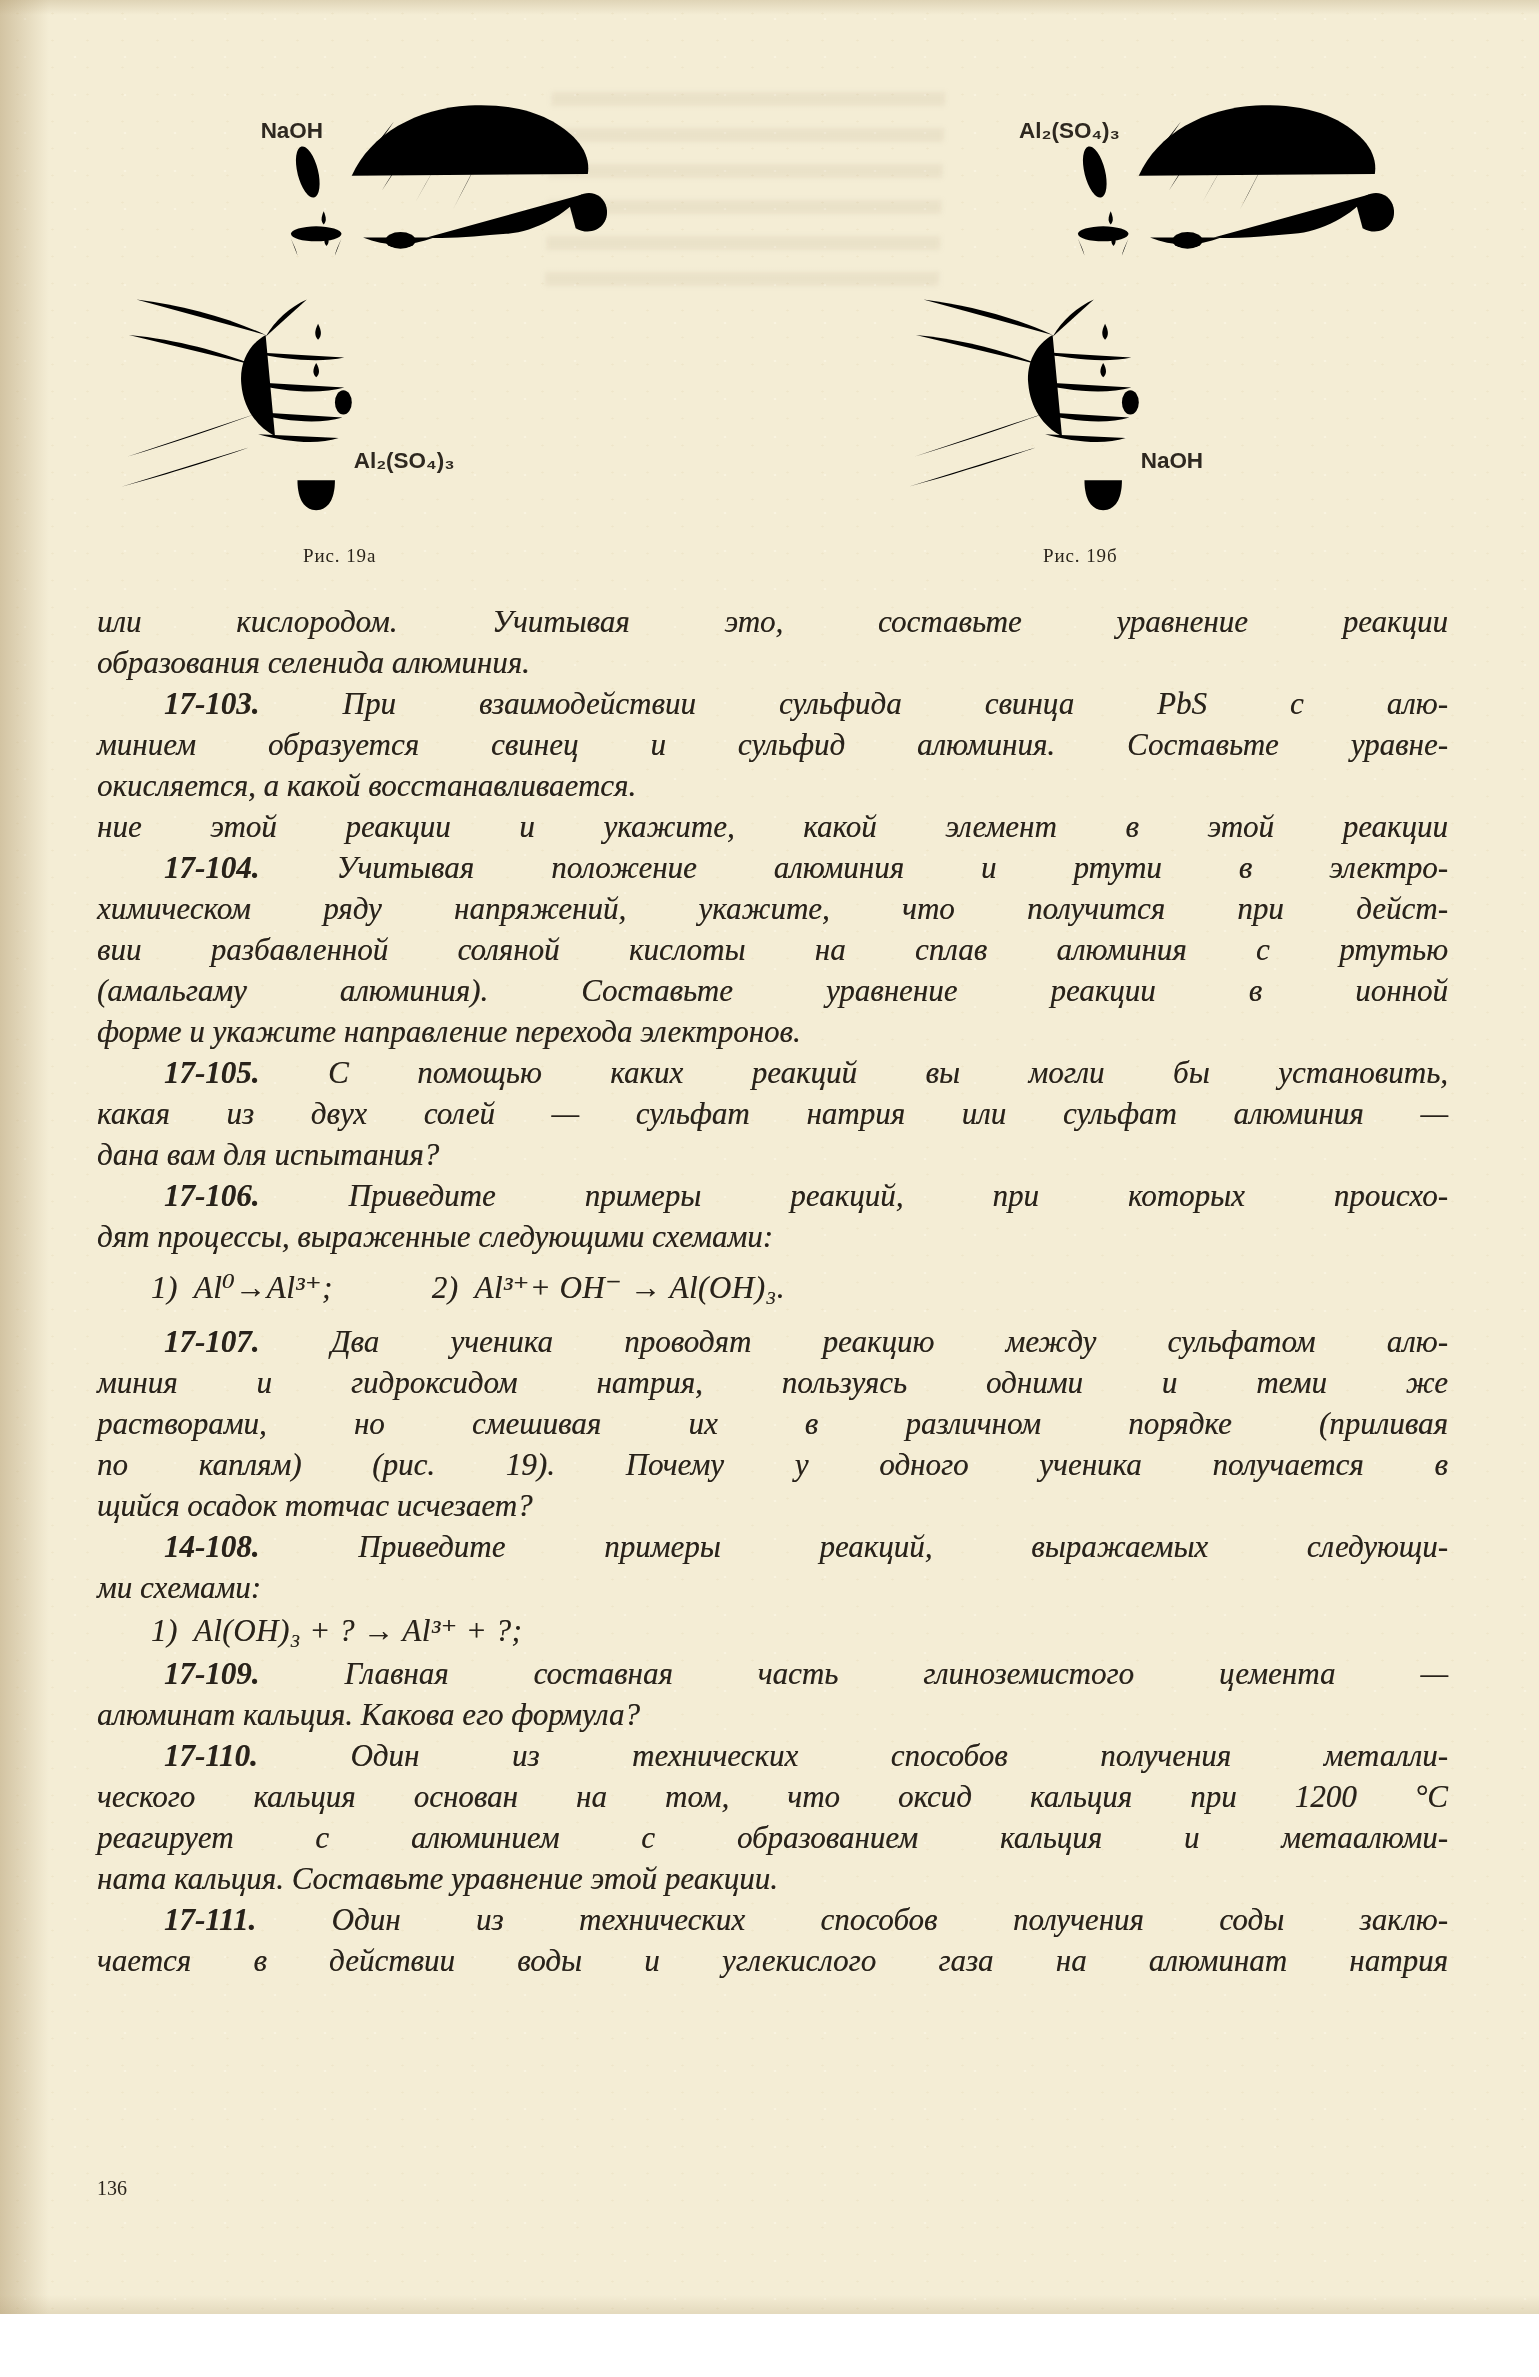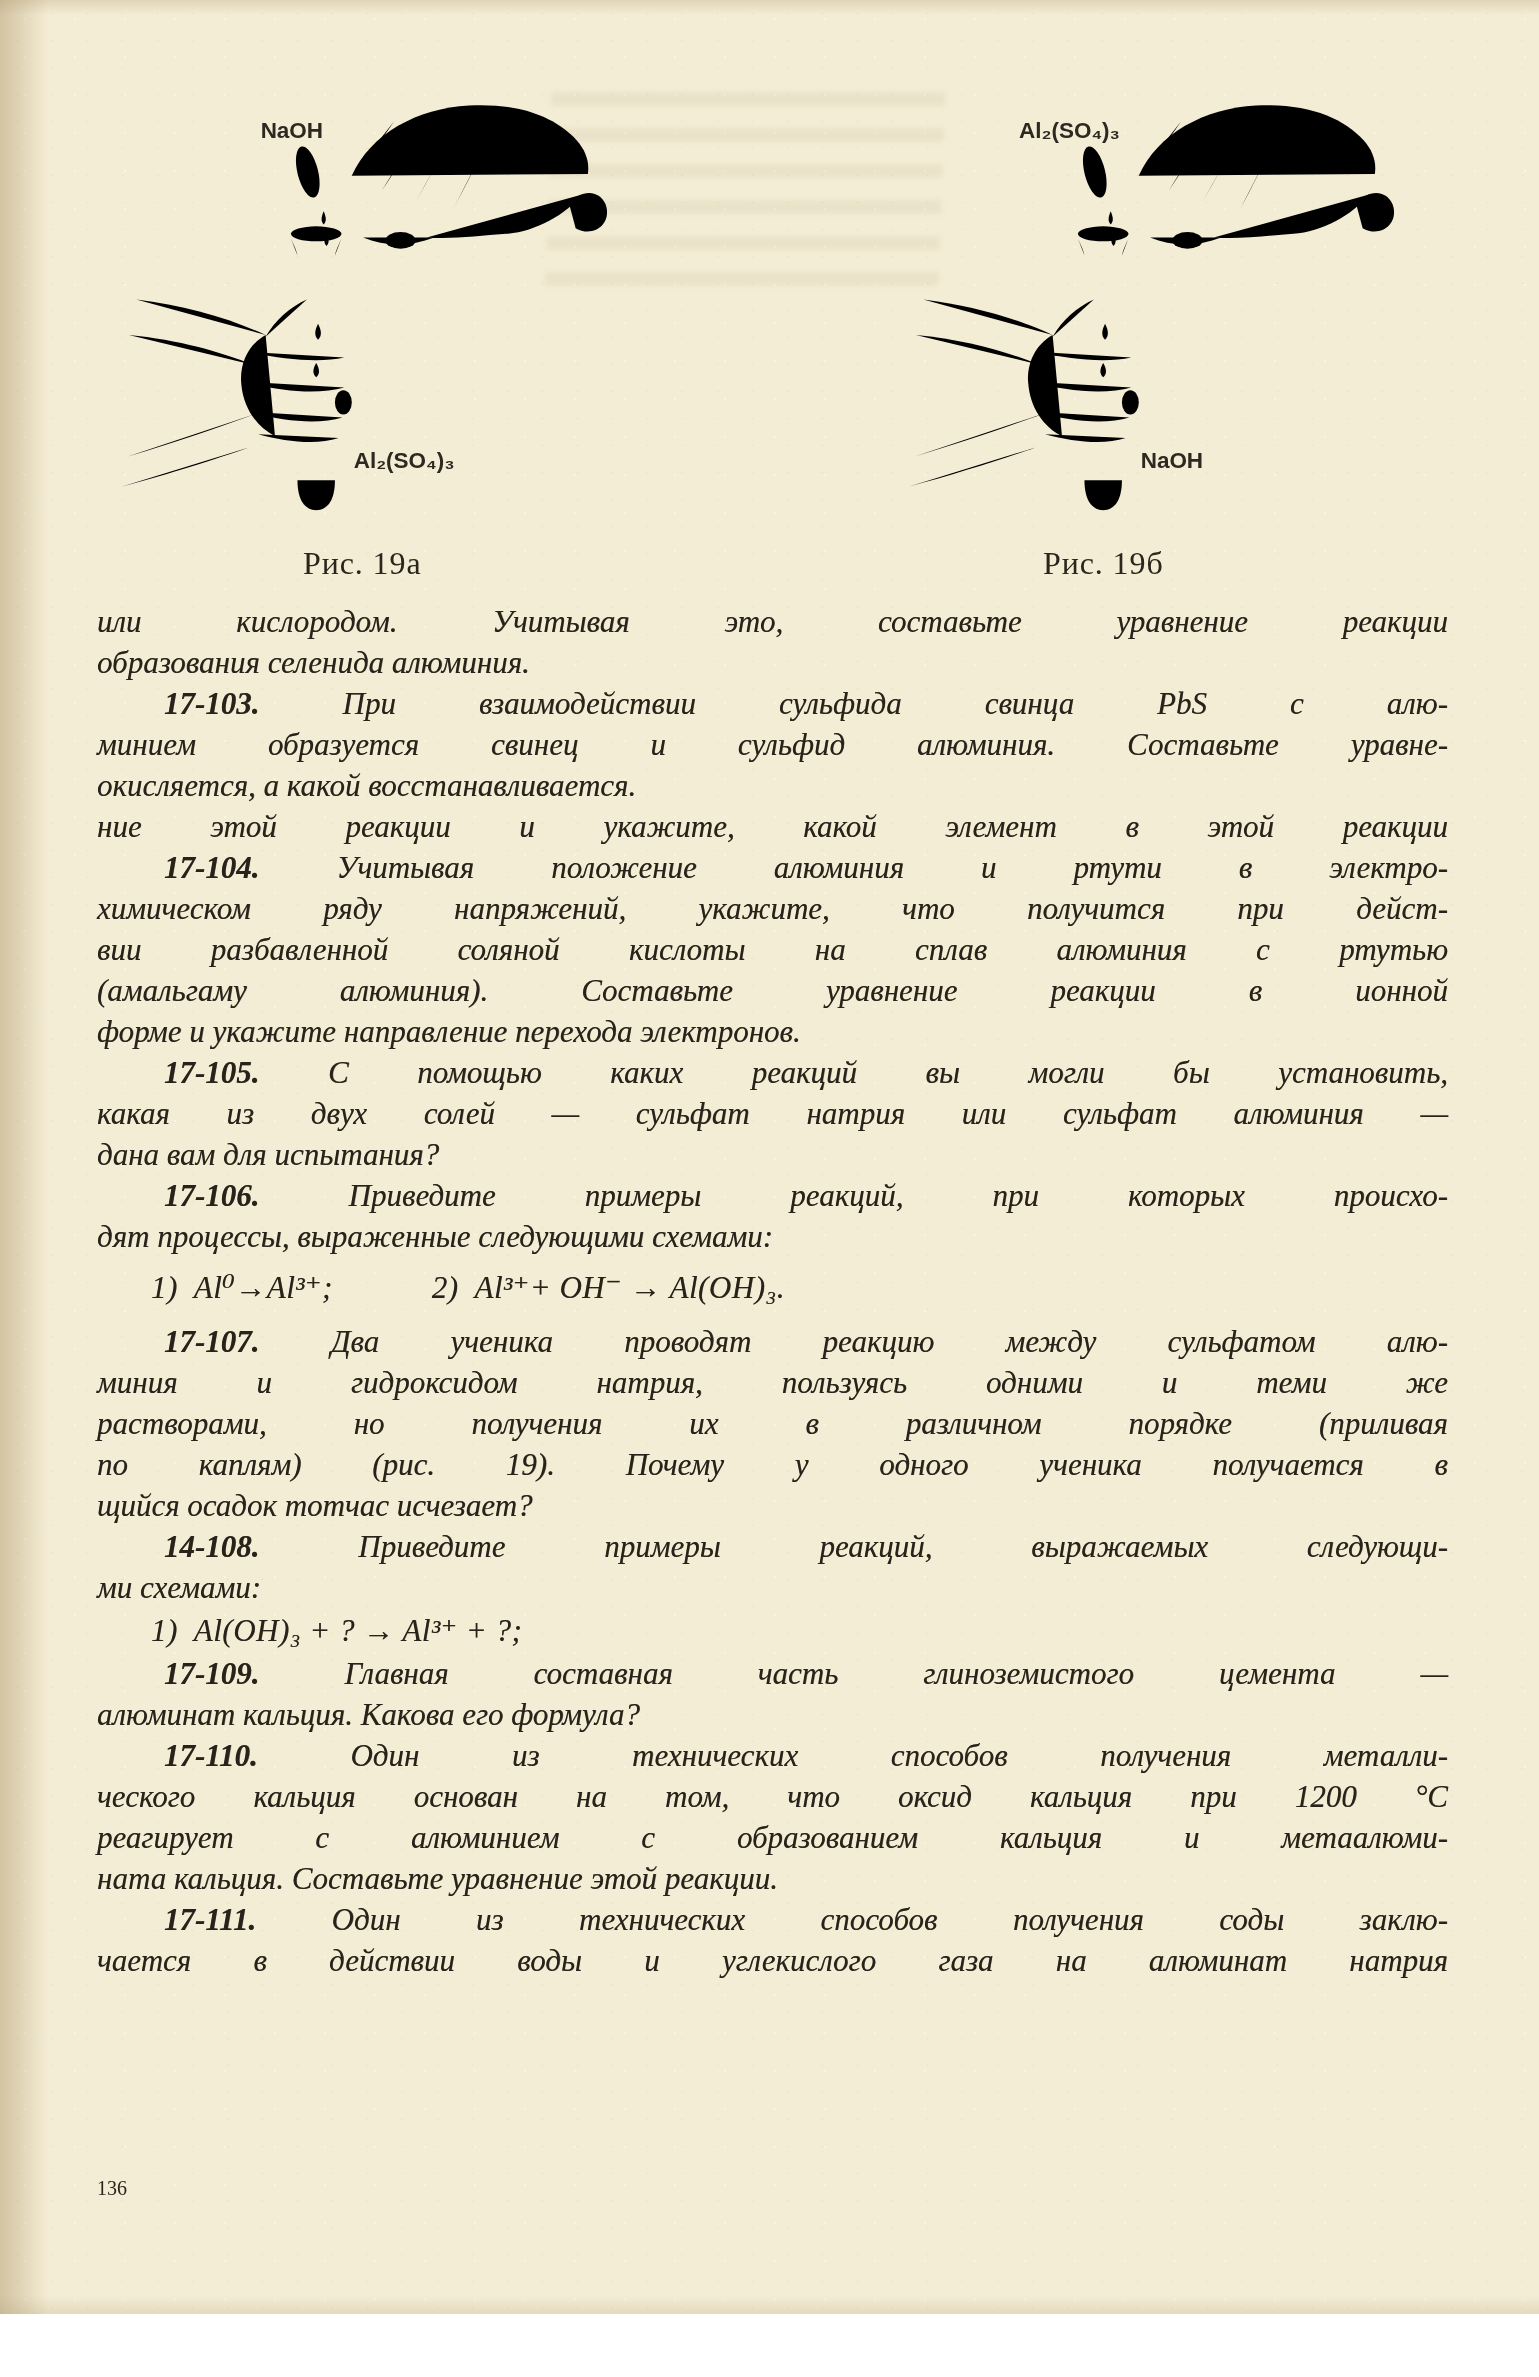--- a/index.html
+++ b/index.html
@@ -28,21 +28,21 @@
     background:repeating-linear-gradient(180deg,
       rgba(150,128,95,0.10) 0 14px, rgba(150,128,95,0) 14px 36px);
     filter:blur(2.8px);transform:skewX(-2deg);
   }
   svg.fig{position:absolute;}
   .figlabel{
     font-family:"Liberation Sans","DejaVu Sans",sans-serif;
     font-weight:bold;font-size:24px;fill:#2e2820;
   }
   .caption{
-    position:absolute;font-size:32px;letter-spacing:0.9px;color:#2b251c;
+    position:absolute;font-size:19px;letter-spacing:0.9px;color:#2b251c;
   }
   .textblock{
     position:absolute;left:97px;top:601px;width:1351px;
     font-size:31px;line-height:41px;
     text-shadow:0.3px 0.3px 0.5px rgba(40,34,26,0.55);
   }
   .line{text-align:left;font-style:italic;}
   .line.stretch{text-align:justify;text-align-last:justify;}
   .line.indent{padding-left:67px;}
   .line b{font-weight:bold;}
@@ -154,21 +154,21 @@
       <div class="line stretch">(амальгаму алюминия). Составьте уравнение реакции в ионной</div>
       <div class="line">форме и укажите направление перехода электронов.</div>
       <div class="line indent stretch"><b>17-105.</b> С помощью каких реакций вы могли бы установить,</div>
       <div class="line stretch">какая из двух солей — сульфат натрия или сульфат алюминия —</div>
       <div class="line">дана вам для испытания?</div>
       <div class="line indent stretch"><b>17-106.</b> Приведите примеры реакций, при которых происхо-</div>
       <div class="line">дят процессы, выраженные следующими схемами:</div>
       <div class="line formula">1)  Al⁰→Al³⁺;            2)  Al³⁺+ OH⁻ → Al(OH)₃.</div>
       <div class="line indent stretch"><b>17-107.</b> Два ученика проводят реакцию между сульфатом алю-</div>
       <div class="line stretch">миния и гидроксидом натрия, пользуясь одними и теми же</div>
-      <div class="line stretch">растворами, но получения их в различном порядке (приливая</div>
+      <div class="line stretch">растворами, но смешивая их в различном порядке (приливая</div>
       <div class="line stretch">по каплям) (рис. 19). Почему у одного ученика получается в</div>
       <div class="line">щийся осадок тотчас исчезает?</div>
       <div class="line indent stretch"><b>14-108.</b> Приведите примеры реакций, выражаемых следующи-</div>
       <div class="line">ми схемами:</div>
       <div class="line formula2">1)  Al(OH)₃ + ? → Al³⁺ + ?;</div>
       <div class="line indent stretch"><b>17-109.</b> Главная составная часть глиноземистого цемента —</div>
       <div class="line">алюминат кальция. Какова его формула?</div>
       <div class="line indent stretch"><b>17-110.</b> Один  из технических способов получения металли-</div>
       <div class="line stretch">ческого кальция основан на том, что оксид кальция при 1200 °C</div>
       <div class="line stretch">реагирует с алюминием с образованием кальция и метаалюми-</div>

